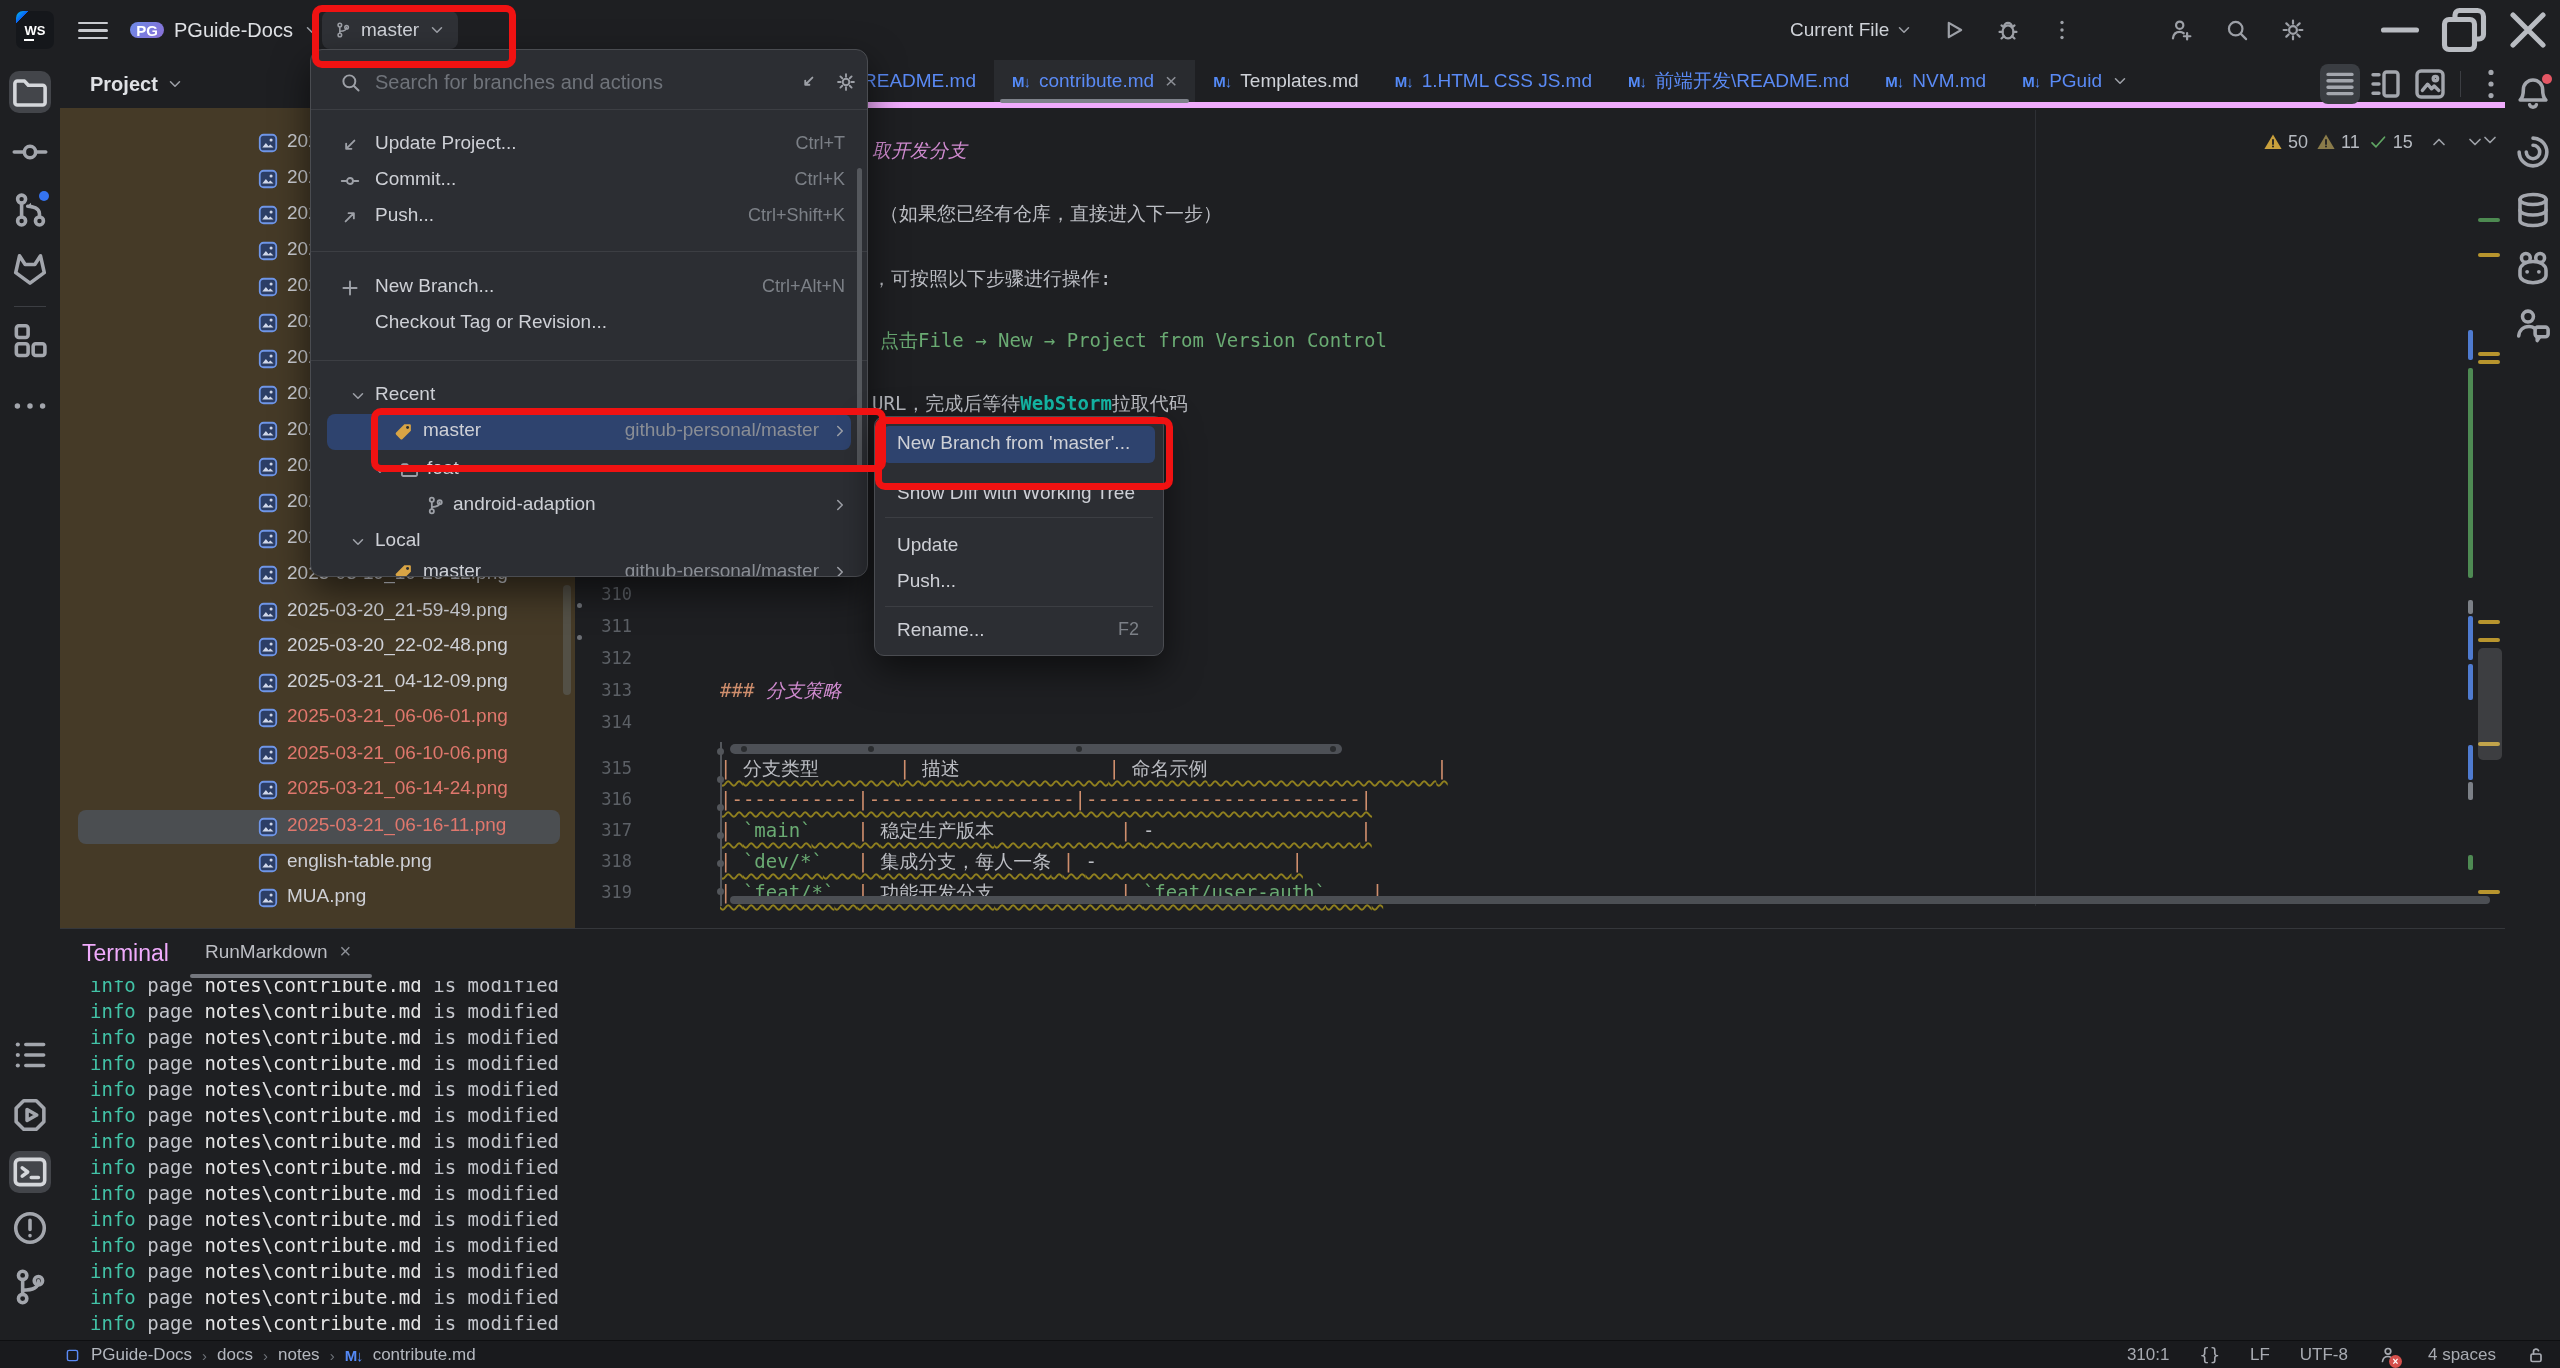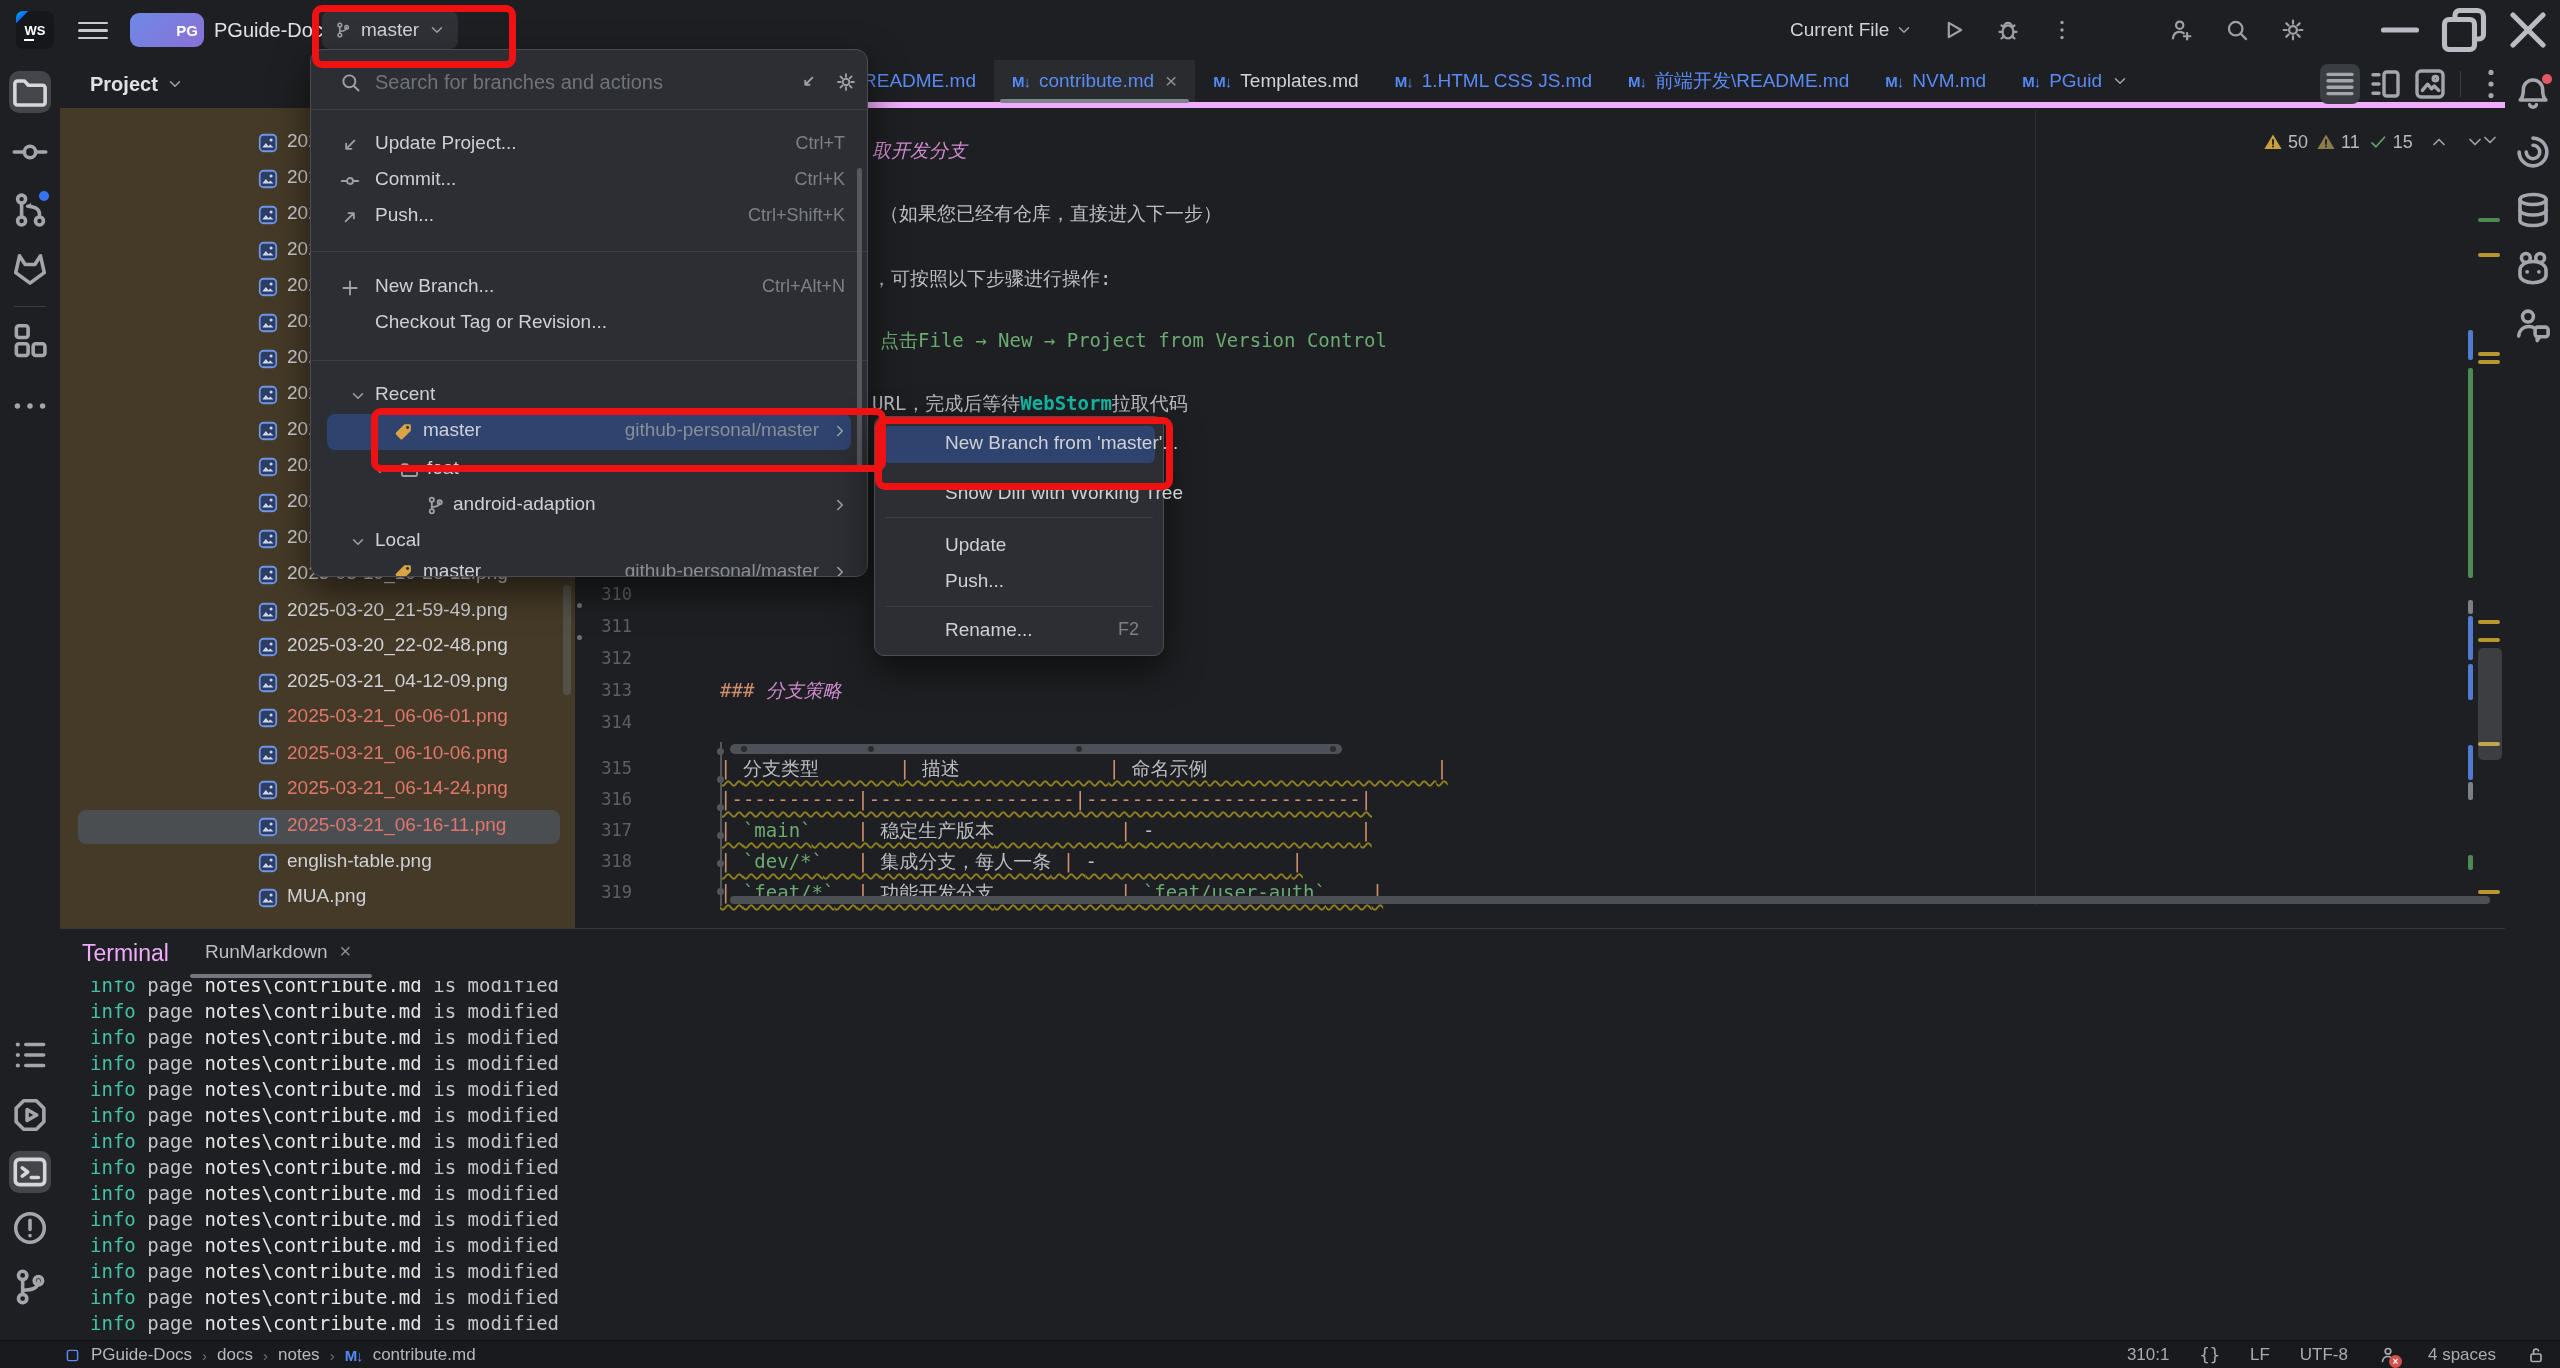--- a/index.html
+++ b/index.html
@@ -9,22 +9,22 @@
 
   
   #titlebar{position:absolute;left:0;top:0;width:2560px;height:60px;background:#1e1f22;}
   #wsLogo{position:absolute;left:16px;top:11px;width:38px;height:38px;border-radius:7px;
           background:linear-gradient(135deg,#00c4f0 0%,#0a63f2 16%,#15171b 16%);
           display:flex;align-items:center;justify-content:center;font-weight:bold;font-size:13px;color:#fff;}
   #wsLogo i{position:absolute;left:8px;bottom:8px;width:10px;height:2px;background:#fff;}
   #hamburger{position:absolute;left:78px;top:17px;width:30px;height:26px;color:#c8cacf;}
   #hamburger b{display:block;height:2.4px;background:#c8cacf;border-radius:2px;margin:5px 0;}
   #projChip{position:absolute;left:130px;top:10px;height:40px;display:flex;align-items:center;gap:10px;}
-  #pgAvatar{width:34px;height:34px;border-radius:9px;background:linear-gradient(135deg,#6d8ae6,#8a6fd6);
-            display:flex;align-items:center;justify-content:center;font-size:15px;font-weight:bold;color:#fff;padding-left:40px;}
+  #pgAvatar{width:34px;height:16px;border-radius:9px;background:linear-gradient(135deg,#6d8ae6,#8a6fd6);
+            display:flex;align-items:center;justify-content:center;font-size:15px;font-weight:bold;color:#fff;}
   #projChip .lbl{font-size:20px;color:#dfe1e5;}
   #branchChip{position:absolute;left:322px;top:11px;height:38px;padding:0 12px;border-radius:8px;background:#2f3136;
               display:flex;align-items:center;gap:9px;color:#cfd2d8;font-size:19px;}
   .chev{width:18px;height:18px;color:#9da0a7;}
   #runGroup{position:absolute;left:1790px;top:0;height:60px;display:flex;align-items:center;gap:28px;color:#b9bcc2;}
   #runGroup .lbl{font-size:19px;color:#cfd2d8;display:flex;align-items:center;gap:6px;}
   .tb-ico{width:26px;height:26px;color:#9da0a7;position:relative;}
   #rightGroup{position:absolute;left:2168px;top:0;height:60px;display:flex;align-items:center;gap:30px;}
   #winCtl{position:absolute;right:0;top:0;height:60px;display:flex;}
   #winCtl .wbtn{width:64px;height:60px;display:flex;align-items:center;justify-content:center;color:#b9bcc2;}
@@ -104,21 +104,21 @@
   .p-div{position:absolute;left:0;width:556px;height:1px;background:#3c3e43;}
   #popupScroll{position:absolute;left:546px;top:118px;width:5px;height:300px;border-radius:3px;background:#55585d;}
   #searchRow{position:absolute;left:0;top:12px;width:556px;height:44px;}
   #searchRow .ph{position:absolute;left:64px;top:9px;font-size:20px;color:#6f737a;}
 
   
   #submenu{position:absolute;left:874px;top:416px;width:288px;height:238px;background:#2c2e33;
            border:1px solid #4a4c51;border-radius:10px;box-shadow:0 14px 36px rgba(0,0,0,.55);z-index:55;}
   .s-row{position:absolute;left:0;width:288px;height:37px;font-size:19px;color:#ced0d6;}
   .s-row .rbg{position:absolute;left:8px;right:8px;top:0;bottom:0;background:#2e436e;border-radius:6px;}
-  .s-lbl{position:absolute;left:22px;top:6px;white-space:nowrap;margin-left:48px;}
+  .s-lbl{position:absolute;left:22px;top:6px;white-space:nowrap;}
   .s-sc{position:absolute;right:24px;top:6px;color:#7c8087;font-size:18px;}
   .s-div{position:absolute;left:10px;width:268px;height:1px;background:#3c3e43;}
 
   
   .redbox{position:absolute;border:7px solid #f01212;border-radius:10px;z-index:90;}
 
   
   #terminal{position:absolute;left:60px;top:928px;width:2445px;height:412px;background:#1e1f22;
             border-top:1px solid #35373b;}
   #termHead{position:absolute;left:60px;top:928px;width:2445px;height:50px;}

